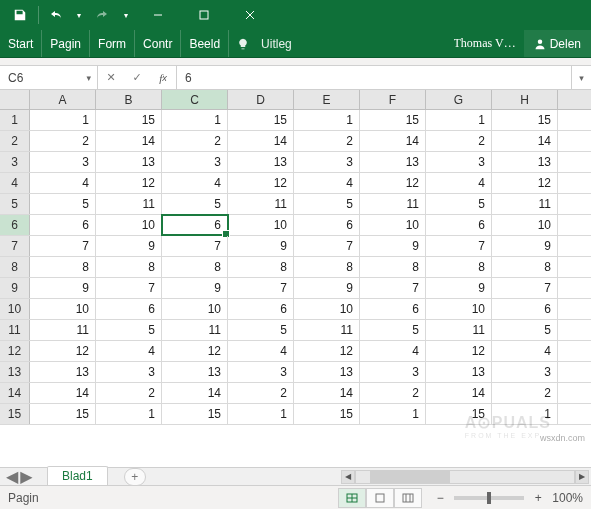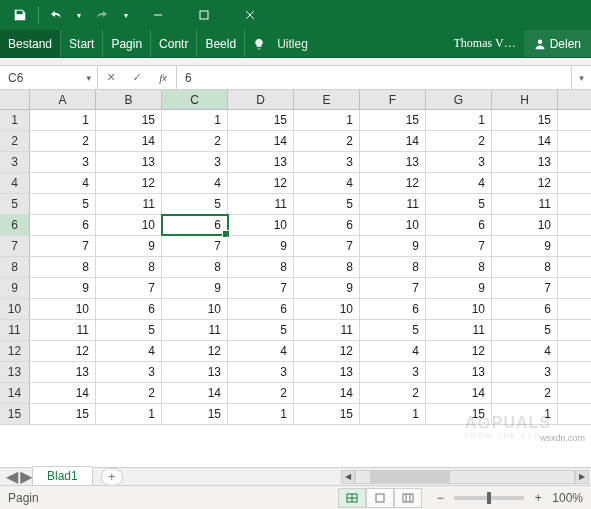--- a/index.html
+++ b/index.html
@@ -94,21 +94,21 @@
   }
   .cell.selected::after {
     content:""; position:absolute; right:-3px; bottom:-3px; width:6px; height:6px;
     background:#1a7a3f; border:1px solid #fff;
   }
   
   .grid-scroll-h {
     height: 18px; display:flex; align-items:center; background:#f0f0f0;
     border-top:1px solid #cfcfcf;
   }
-  .sheet-tabs { display:flex; align-items:center; gap:0; padding-left: 32px; }
+  .sheet-tabs { display:flex; align-items:center; gap:8px; padding-left: 47px; }
   .sheet-nav { display:flex; gap:2px; padding:0 6px; color:#777; position:absolute; }
   .sheet-tab {
     padding: 2px 14px; background:#fff; border:1px solid #cfcfcf; border-bottom:none;
     font-size:12px; color:#1a7a3f; border-top-left-radius:2px; border-top-right-radius:2px;
     transform: translateY(-1px);
   }
   .addsheet {
     width:22px; height:18px; display:flex; align-items:center; justify-content:center;
     border:1px solid #cfcfcf; border-radius:10px; margin-left:8px; color:#777; font-size:12px;
     background:#fafafa;
@@ -185,23 +185,23 @@
     <div class="winbtn">
         <svg width="10" height="10">
           <line x1="1" y1="1" x2="9" y2="9" stroke-width="1"></line>
           <line x1="9" y1="1" x2="1" y2="9" stroke-width="1"></line>
         </svg>
       </div>
   </div>
 </div>
 
 <div class="ribbon">
-  <div class="tab file">Bestand</div>
   <div class="tab">Start</div>
   <div class="tab">Pagin</div>
+  <div class="tab">Form</div>
   <div class="tab">Contr</div>
   <div class="tab">Beeld</div>
   <div class="tellme">
     <svg width="12" height="12" viewBox="0 0 16 16" fill="#fff">
         <path d="M8 1a5 5 0 00-3 9v2h6v-2a5 5 0 00-3-9zM6 14h4v1H6z"></path>
       </svg>
     <span>Uitleg</span>
   </div>
   <div class="flex-spacer"></div>
   <div class="account">

